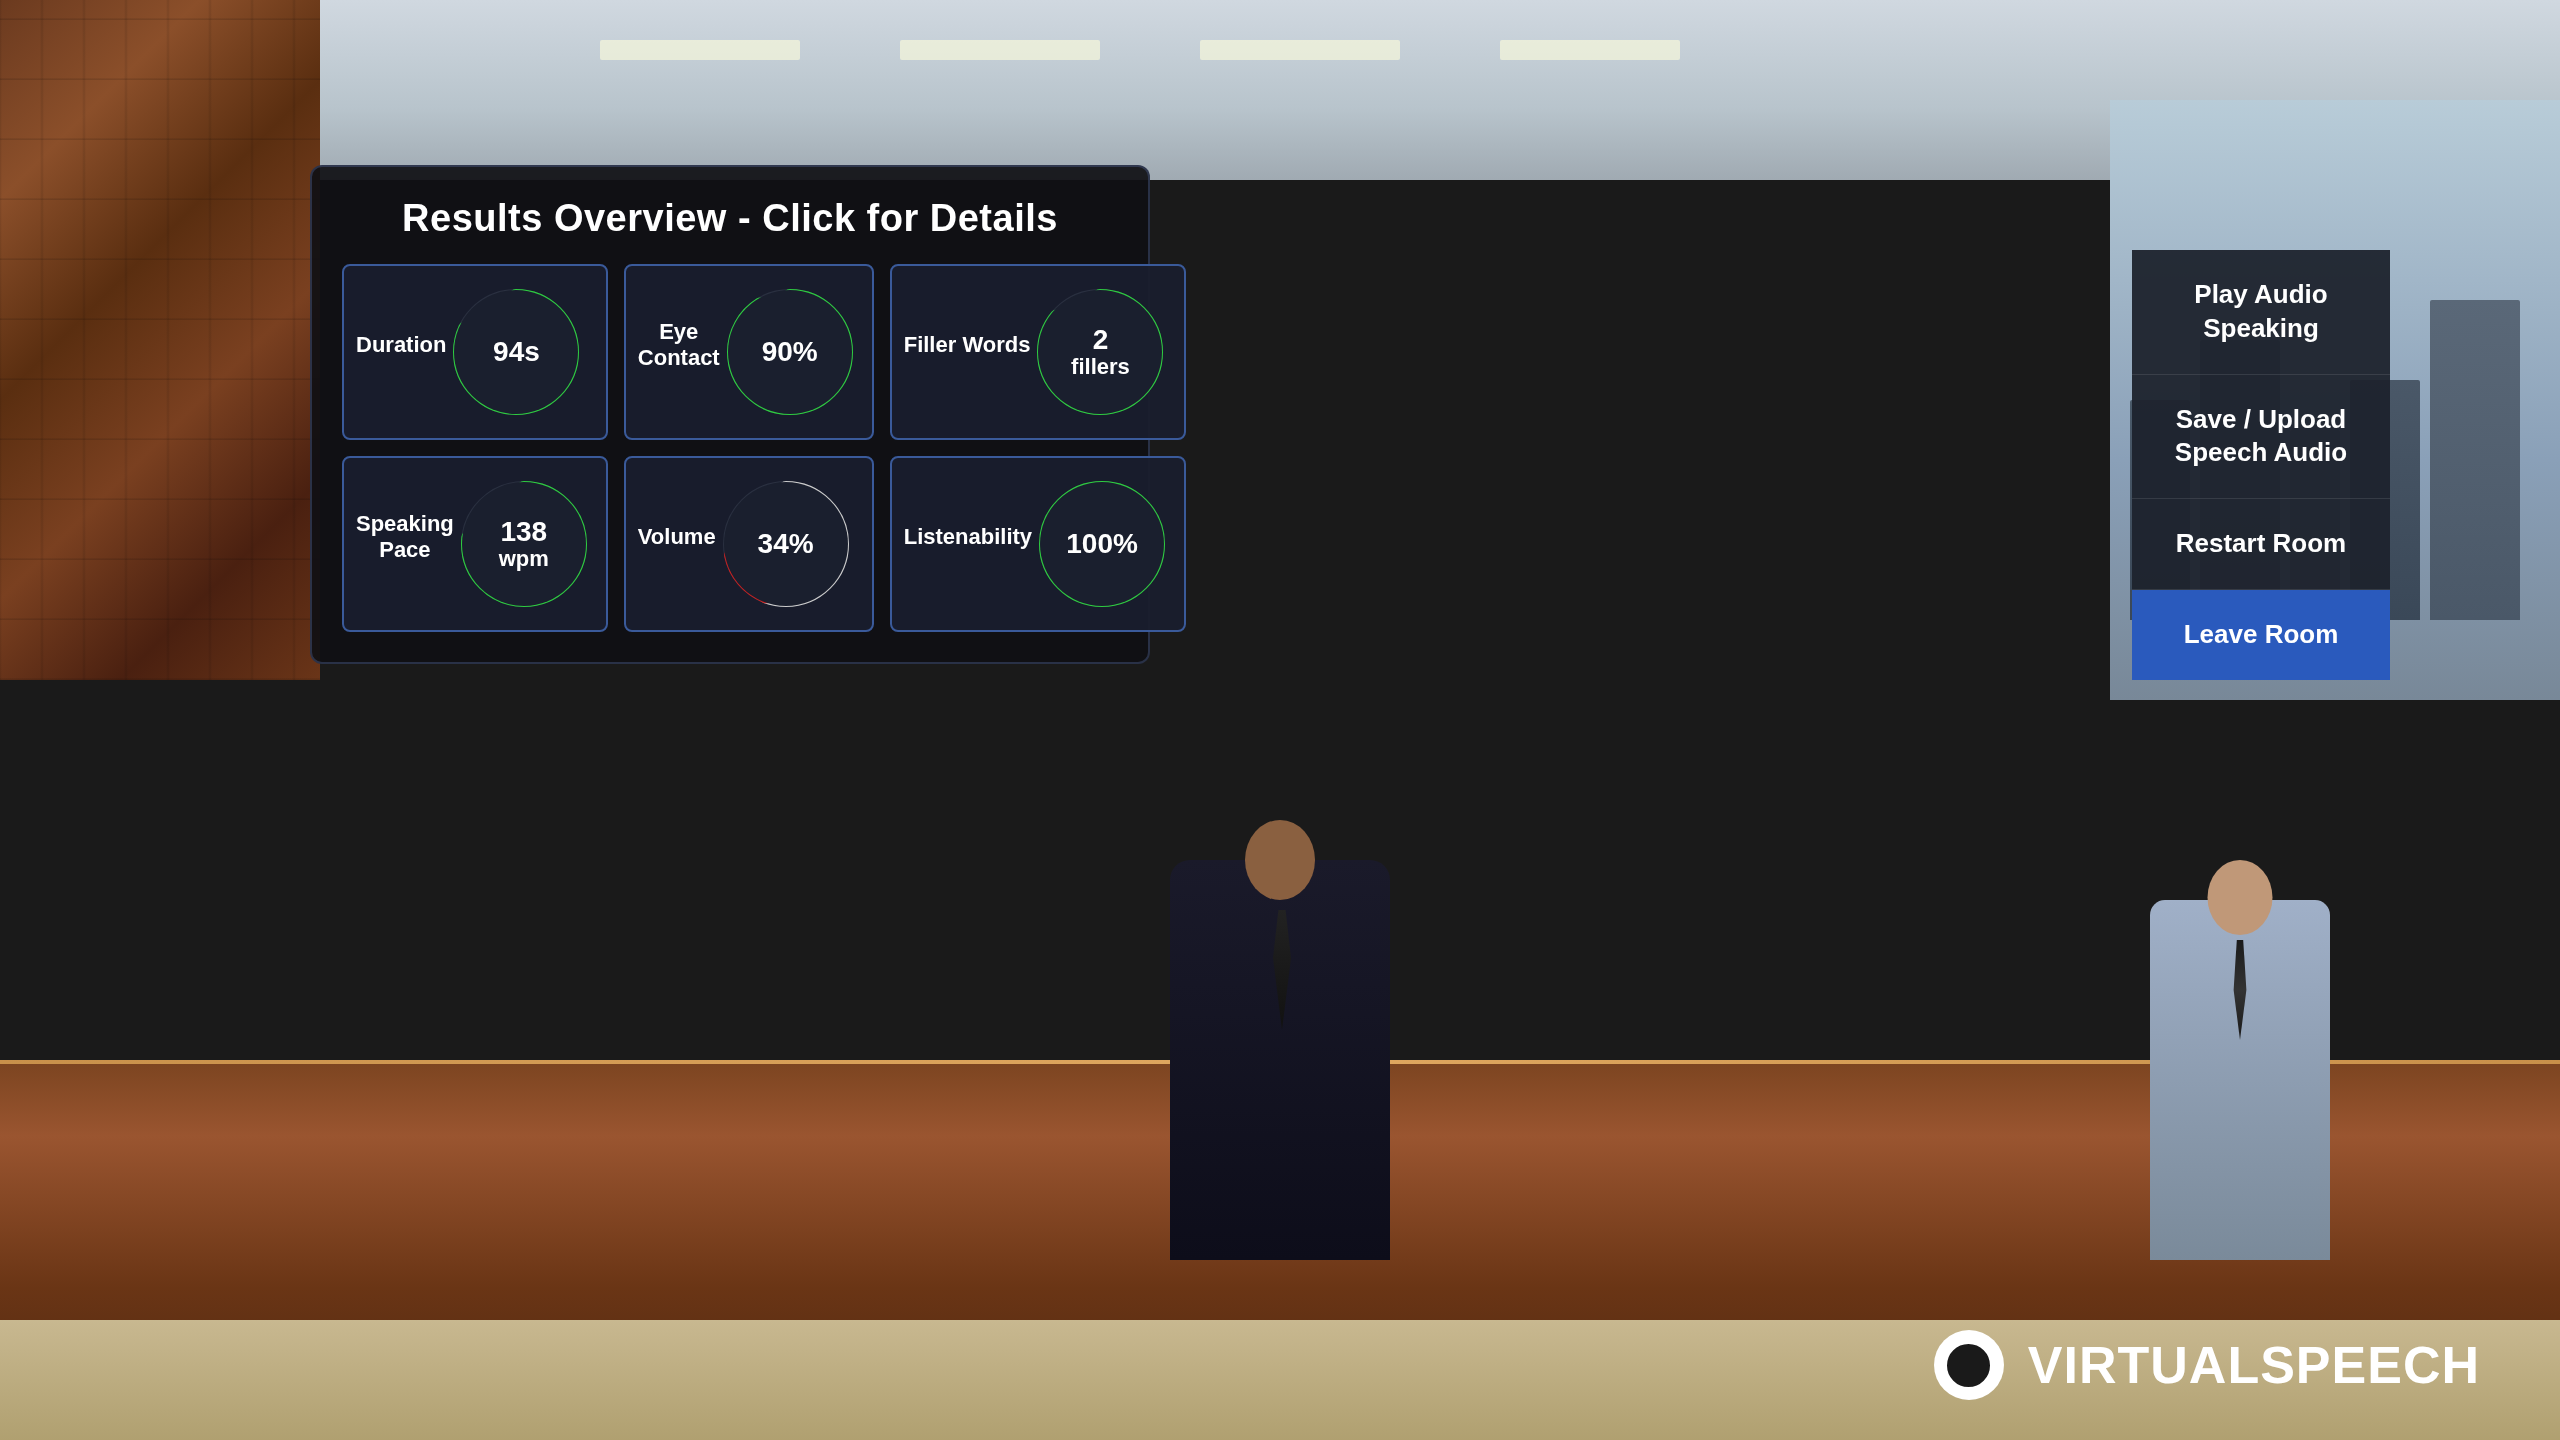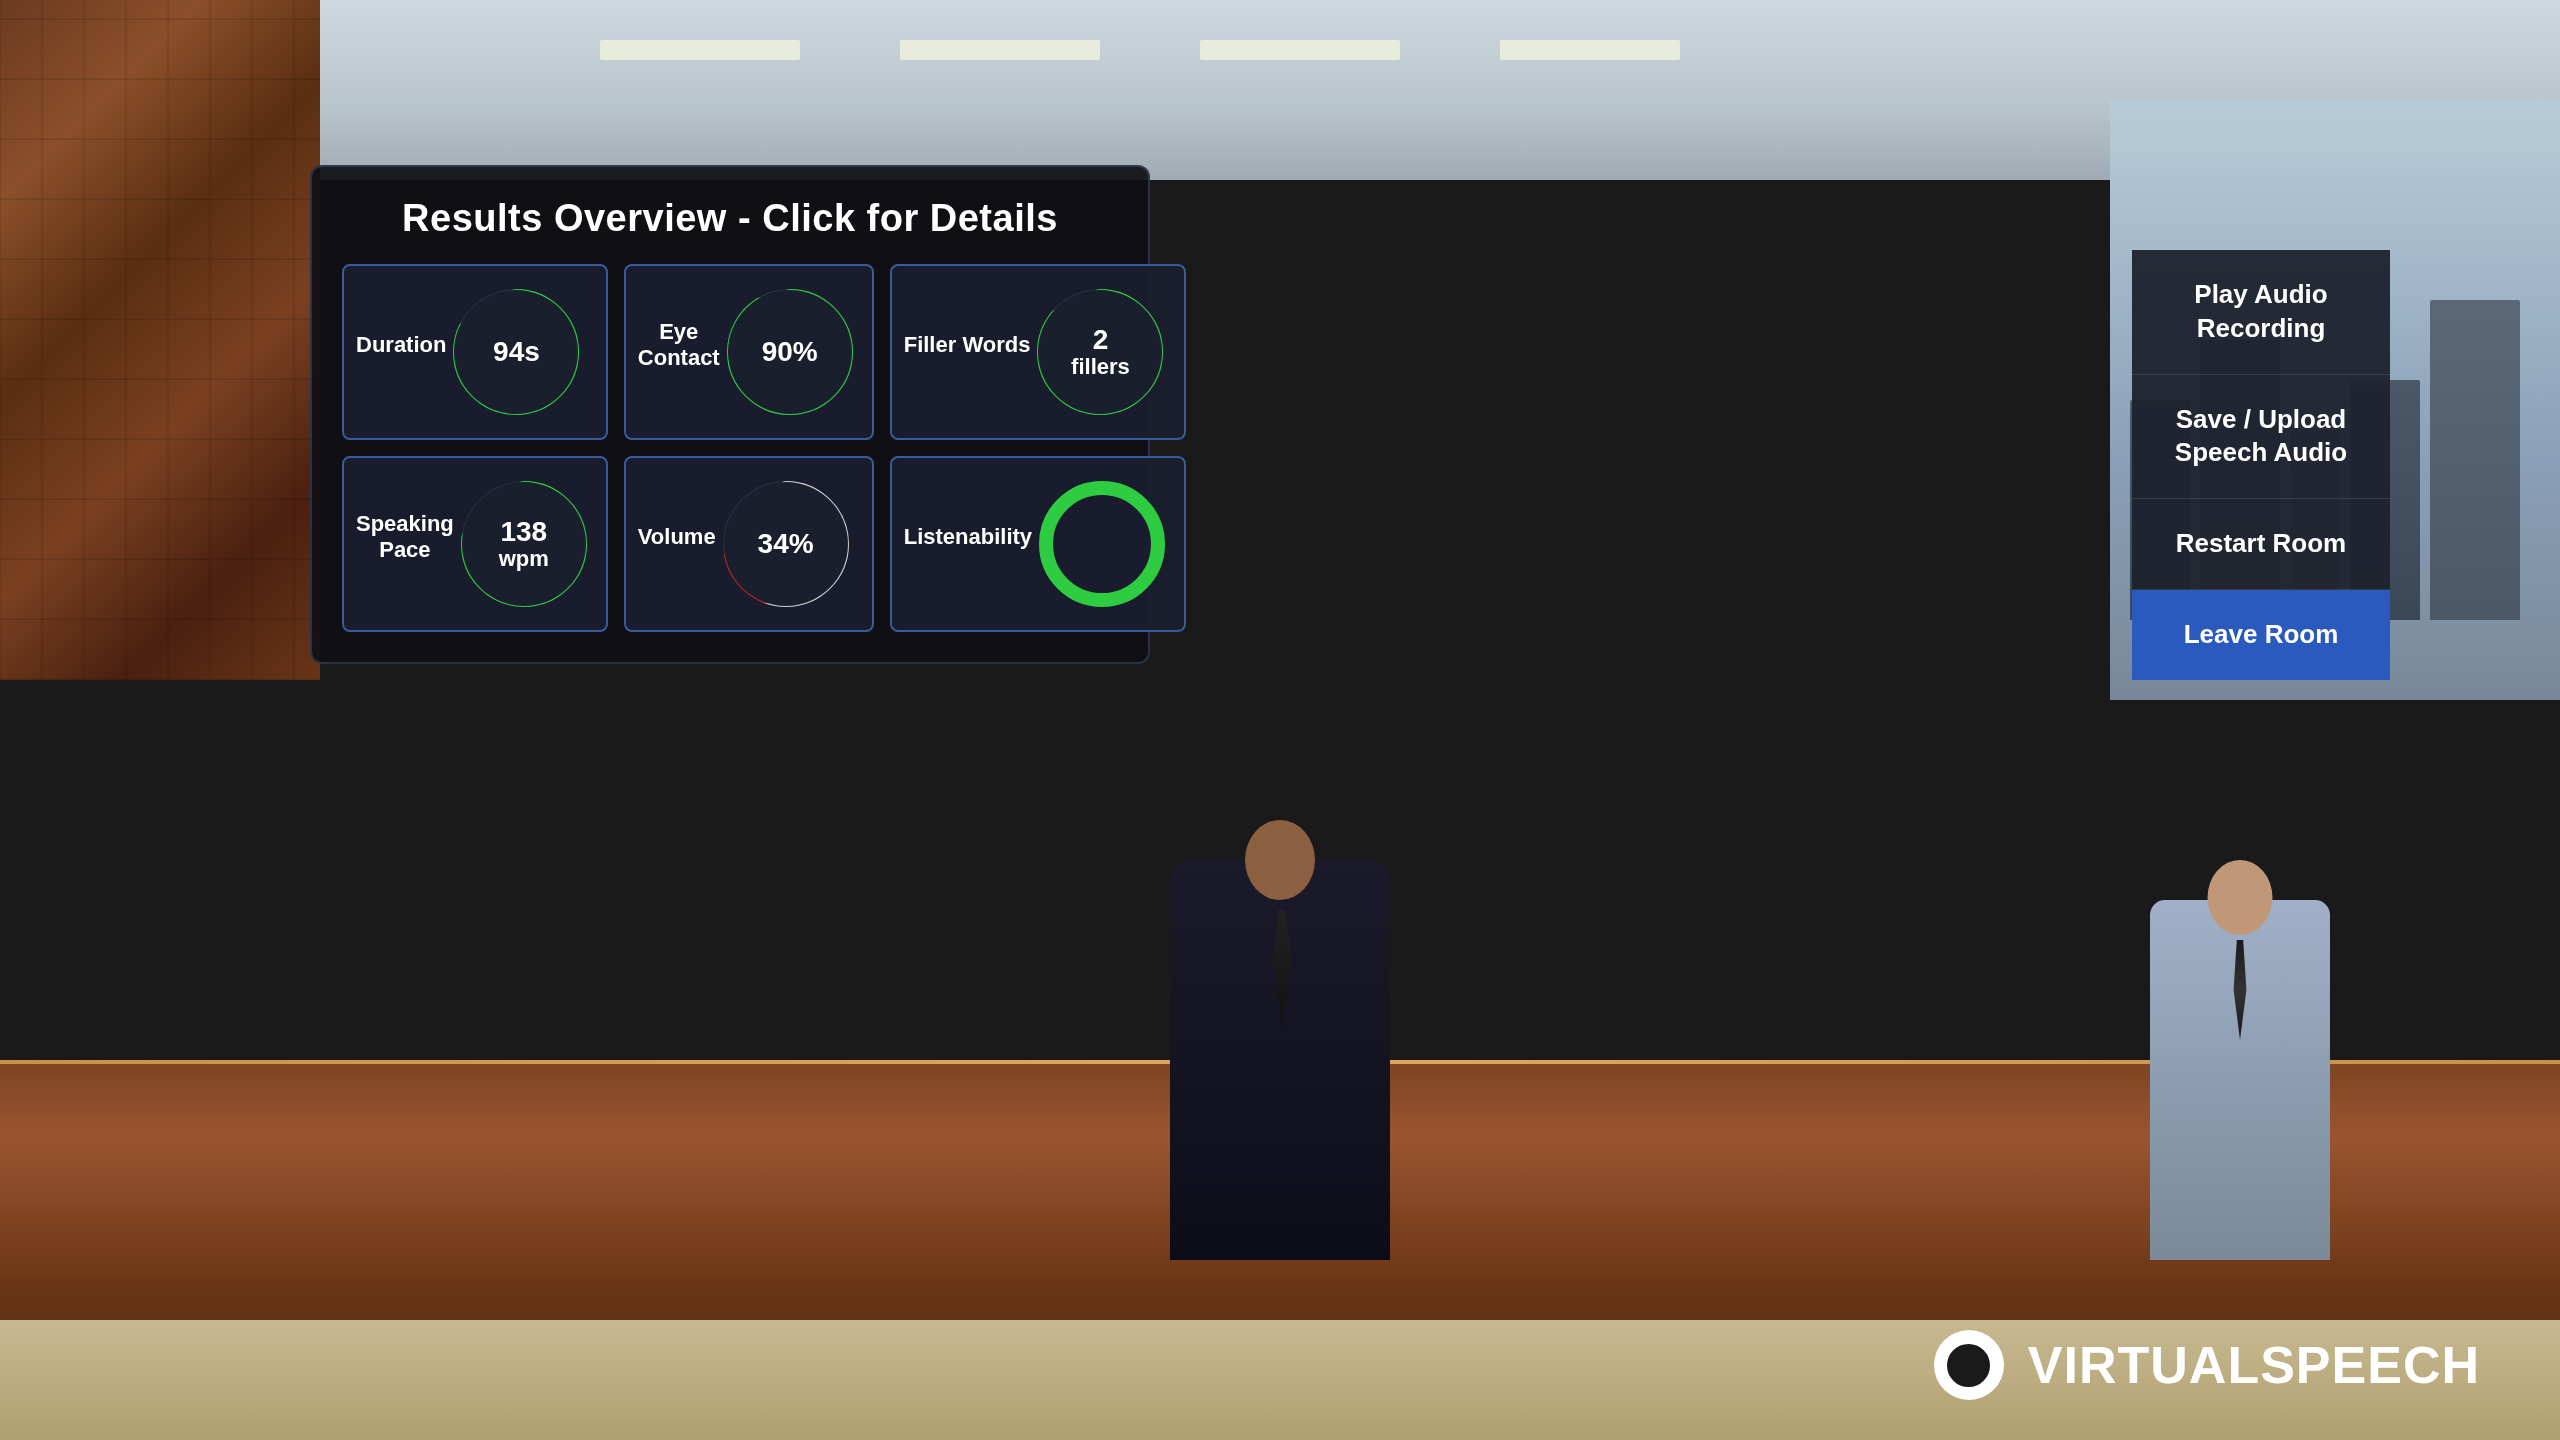--- a/index.html
+++ b/index.html
@@ -371,30 +371,33 @@
     </div>
 
     <div class="metric-card">
       <div class="metric-label">Listenability</div>
       <div class="circle-container">
         <svg viewBox="0 0 140 140">
           <circle class="circle-bg" cx="70" cy="70" r="56"></circle>
 
           <circle class="circle-green" cx="70" cy="70" r="56" stroke-dasharray="352 0" stroke-dashoffset="0"></circle>
         </svg>
+        <div class="circle-inner">
+          <span class="circle-value">100%</span>
+        </div>
       </div>
     </div>
 
   </div>
 </div>
 
 <div class="side-buttons">
   <button class="side-btn btn-dark">
     <span>Play Audio</span><br>
-    <span>Recording</span>
+    <span>Speaking</span>
   </button>
   <button class="side-btn btn-dark">
     <span>Save / Upload</span><br>
     <span>Speech Audio</span>
   </button>
   <button class="side-btn btn-dark">
     <span>Restart Room</span>
   </button>
   <button class="side-btn btn-blue">
     <span>Leave Room</span>

